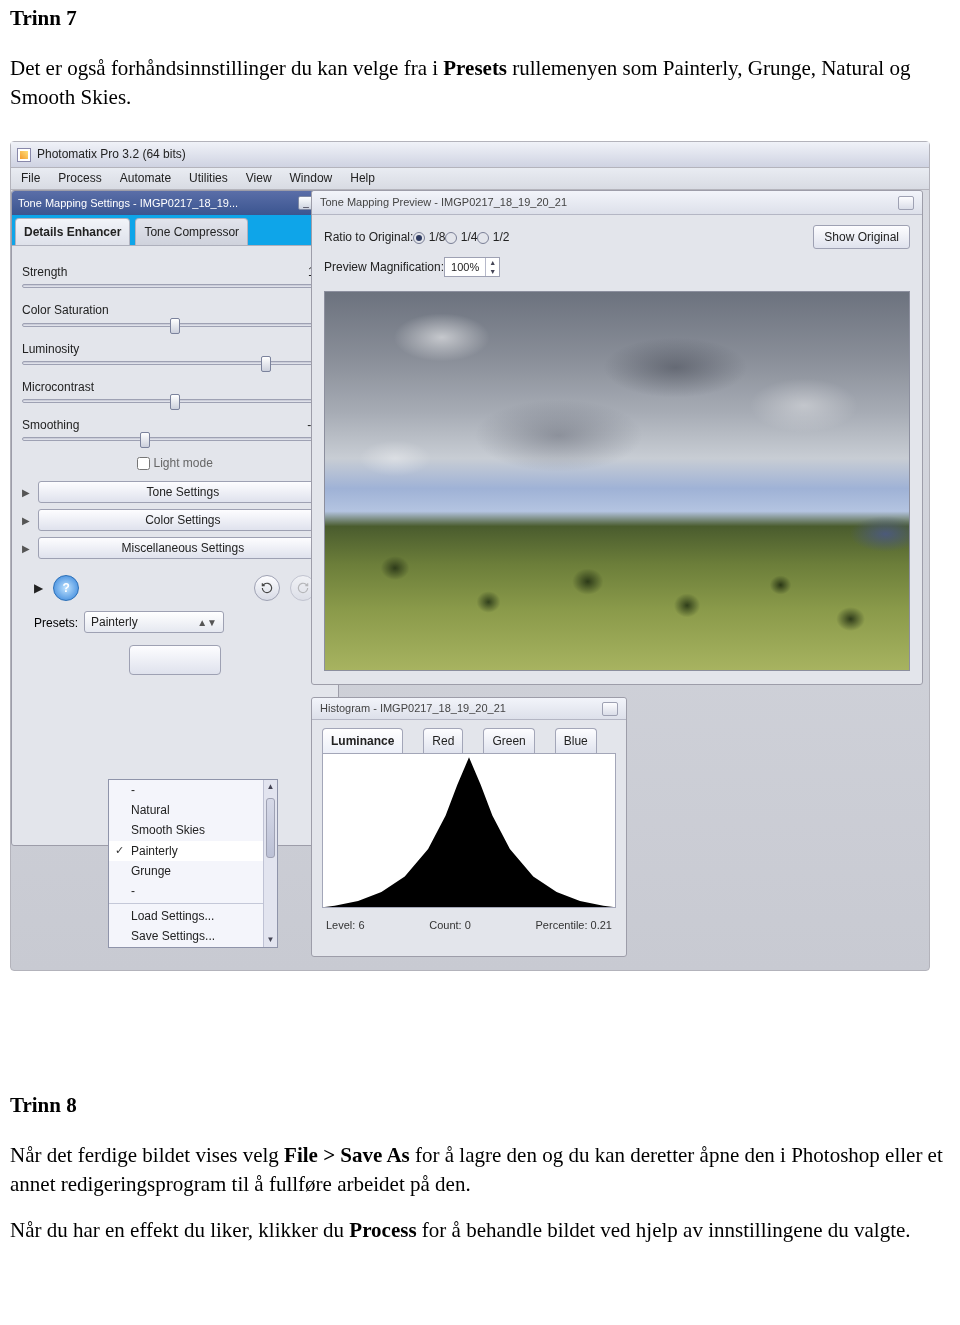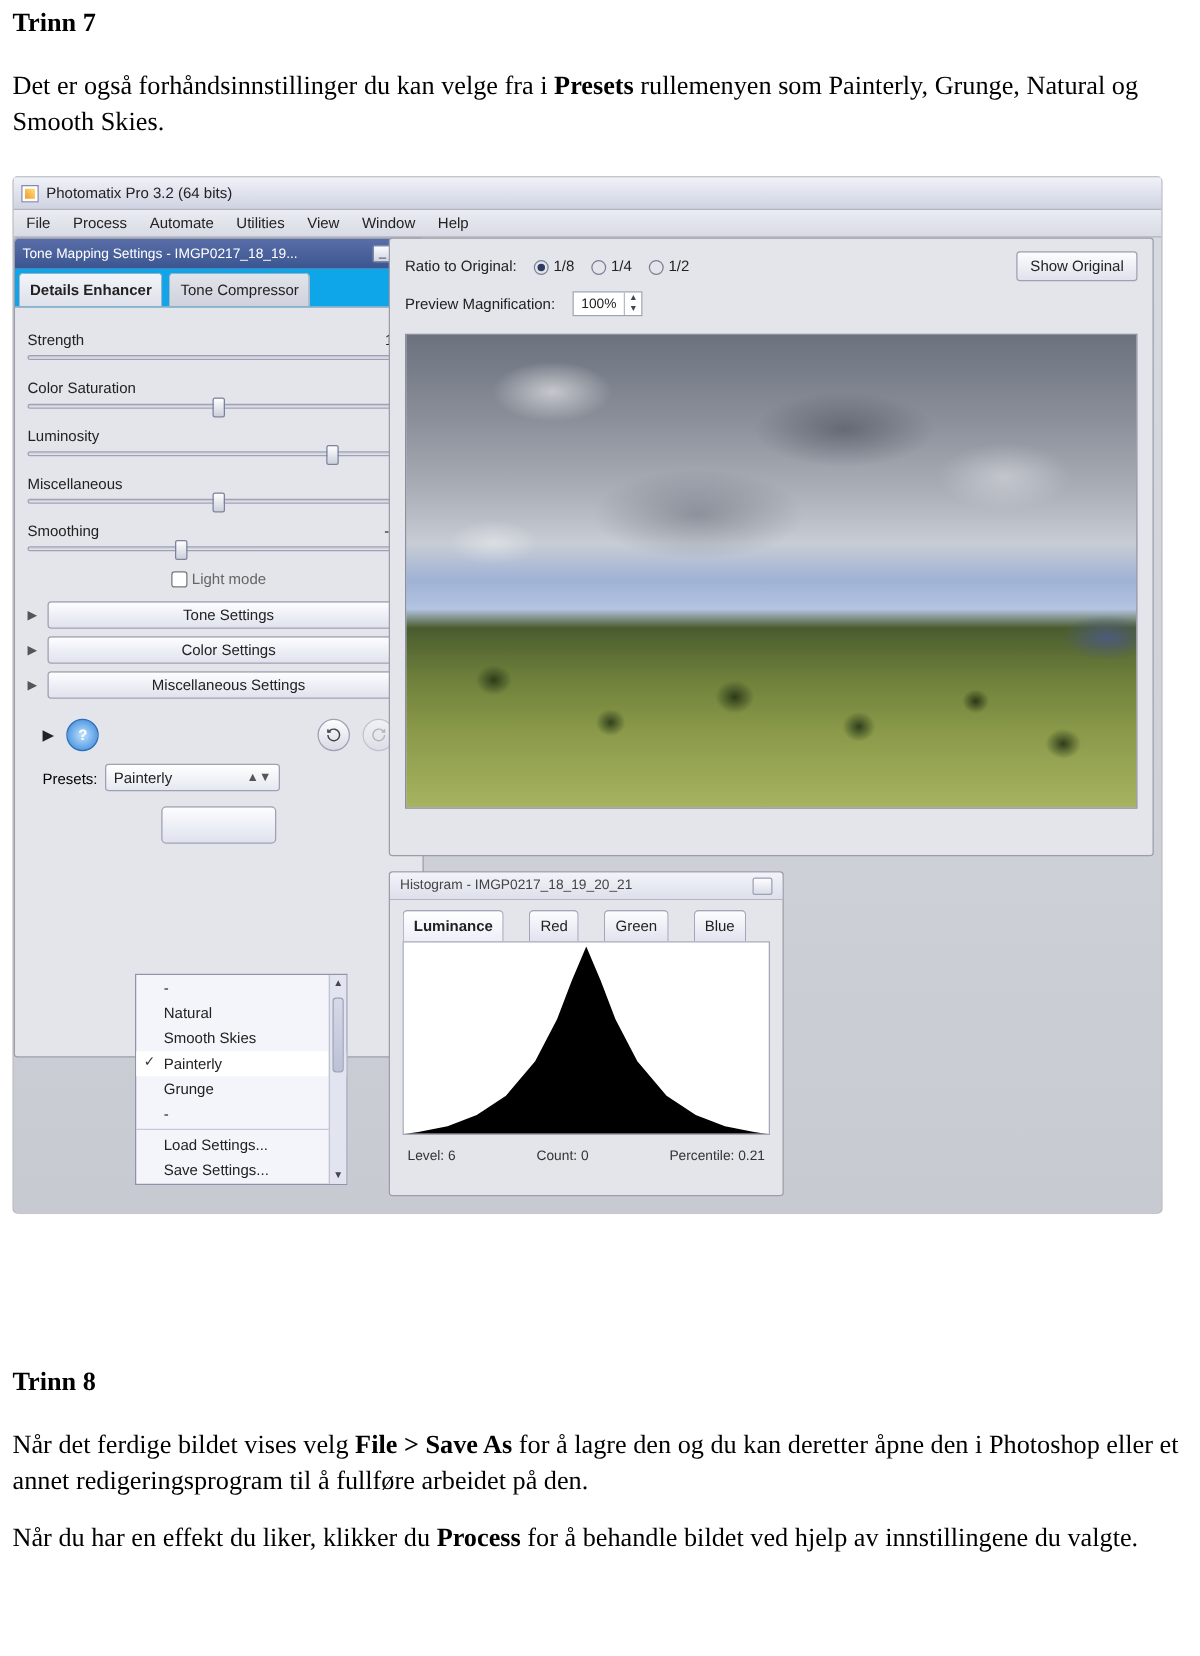--- a/index.html
+++ b/index.html
@@ -92,21 +92,21 @@
 
   
   .preview-panel { position:absolute; left:300px; top:48px; width:612px; height:495px;
                    background:#e3e5eb; border:1px solid #9d9da9; border-radius:3px; }
   .preview-title { height:24px; display:flex; align-items:center; padding:0 8px; font-size:11px;
                    color:#444; justify-content:space-between; background:linear-gradient(#f2f4fa,#dde0ea);
                    border-bottom:1px solid #b4b6c4; border-radius:3px 3px 0 0;}
   .preview-title .sq { width:16px;height:14px;border:1px solid #9ea1b3; border-radius:2px;
                        background:linear-gradient(#fdfdff,#dadde8);}
   .preview-ctrls { padding:10px 12px 6px 12px; }
-  .preview-row { display:flex; align-items:center; gap:14px; font-size:12px; }
+  .preview-row { display:flex; align-items:center; gap:0; font-size:12px; }
   .radio { width:12px;height:12px;border:1px solid #7a7f96;border-radius:50%;display:inline-block;
            position:relative; vertical-align:middle;}
   .radio.checked::after { content:""; position:absolute; inset:2px; border-radius:50%; background:#2e3a60;}
   .show-orig { margin-left:auto; }
   .btn-lg { height:24px; padding:0 10px; background:linear-gradient(#fdfdff,#dfe2ed);
             border:1px solid #9ea1b3; border-radius:3px; font-size:12px;
             display:flex;align-items:center;justify-content:center;}
   .spin { display:inline-flex; align-items:center; border:1px solid #9ea1b3; background:#fff; height:20px;}
   .spin span:first-child { padding:0 6px; font-size:11px; }
   .spin .ud { width:14px; display:flex; flex-direction:column; border-left:1px solid #b6b9ca;}
@@ -223,21 +223,21 @@
           <div class="labelrow">
             <span>Luminosity</span>
             <span>6.0</span>
           </div>
           <div class="track">
               <div class="thumb" style="left:80%"></div>
             </div>
         </div>
         <div class="sld-row">
           <div class="labelrow">
-            <span>Miscellaneous</span>
+            <span>Microcontrast</span>
             <span>0.0</span>
           </div>
           <div class="track">
               <div class="thumb" style="left:50%"></div>
             </div>
         </div>
         <div class="sld-row">
           <div class="labelrow">
             <span>Smoothing</span>
             <span>-2.0</span>
@@ -306,20 +306,24 @@
         <div class="dd-item">Save Settings...</div>
         <div class="scroll">
           <div class="arrw" style="top:0">▲</div>
           <div class="scroll-thumb"></div>
           <div class="arrw" style="bottom:0">▼</div>
         </div>
       </div>
     </div>
 
     <div class="preview-panel">
+      <div class="preview-title">
+        <span>Tone Mapping Preview - IMGP0217_18_19_20_21</span>
+        <span class="sq"></span>
+      </div>
       <div class="preview-ctrls">
         <div class="preview-row">
           <span>Ratio to Original:</span>
           <span><span class="radio checked"></span> <span>1/8</span></span>
           <span><span class="radio"></span> <span>1/4</span></span>
           <span><span class="radio"></span> <span>1/2</span></span>
           <span class="show-orig">
               <div class="btn-lg">Show Original</div>
             </span>
         </div>

